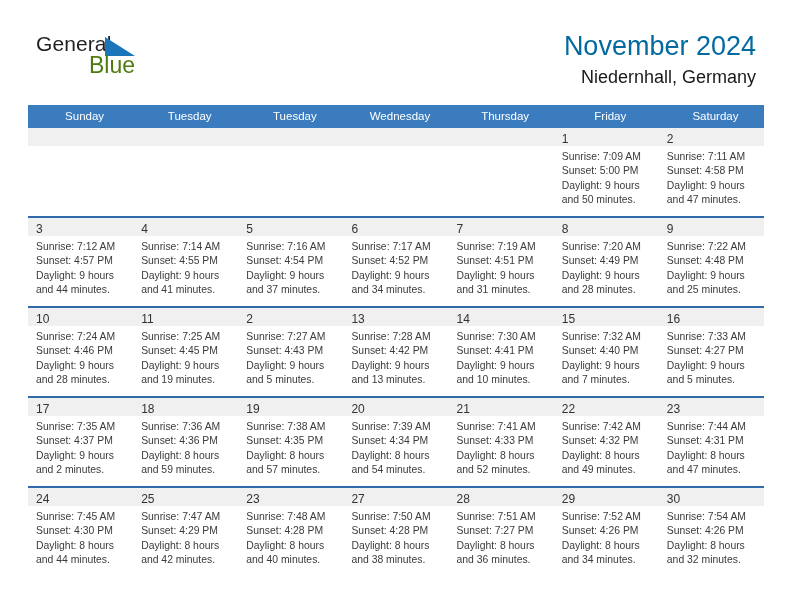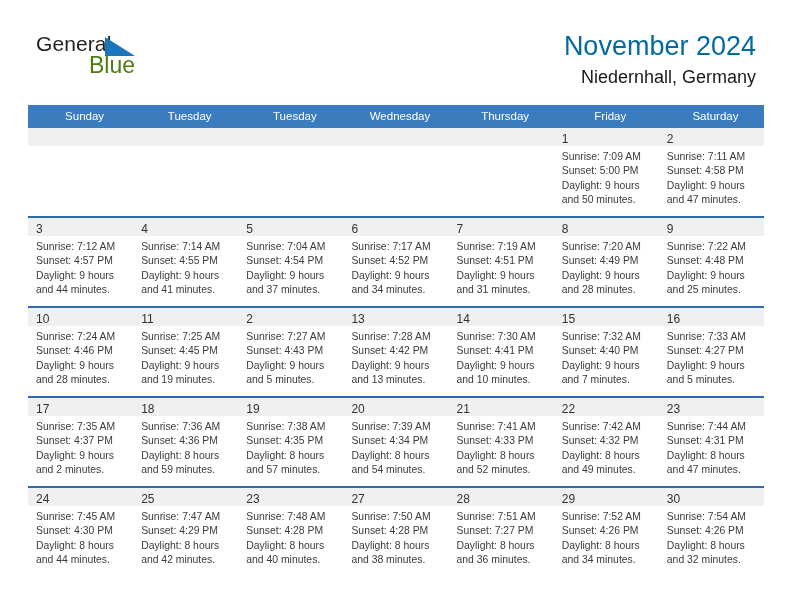--- a/index.html
+++ b/index.html
@@ -245,21 +245,21 @@
               <div class="cell-body">
                 <div class="cell-line">Sunrise: 7:14 AM</div>
                 <div class="cell-line">Sunset: 4:55 PM</div>
                 <div class="cell-line">Daylight: 9 hours</div>
                 <div class="cell-line">and 41 minutes.</div>
               </div>
             </td>
             <td>
               <div class="daynum-band"><span class="daynum">5</span></div>
               <div class="cell-body">
-                <div class="cell-line">Sunrise: 7:04 AM</div>
+                <div class="cell-line">Sunrise: 7:16 AM</div>
                 <div class="cell-line">Sunset: 4:54 PM</div>
                 <div class="cell-line">Daylight: 9 hours</div>
                 <div class="cell-line">and 37 minutes.</div>
               </div>
             </td>
             <td>
               <div class="daynum-band"><span class="daynum">6</span></div>
               <div class="cell-body">
                 <div class="cell-line">Sunrise: 7:17 AM</div>
                 <div class="cell-line">Sunset: 4:52 PM</div>

